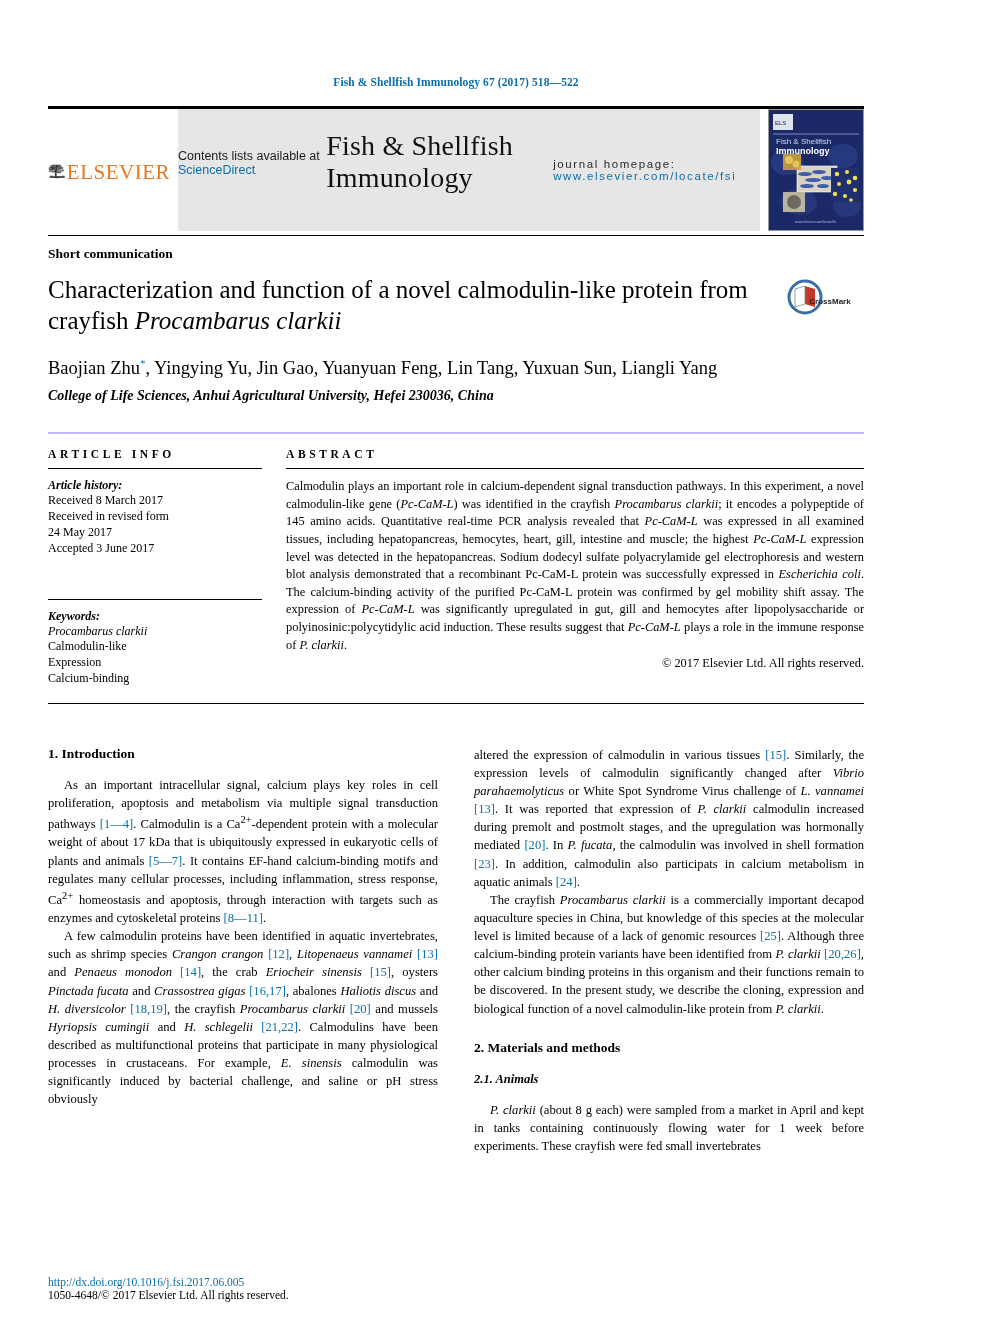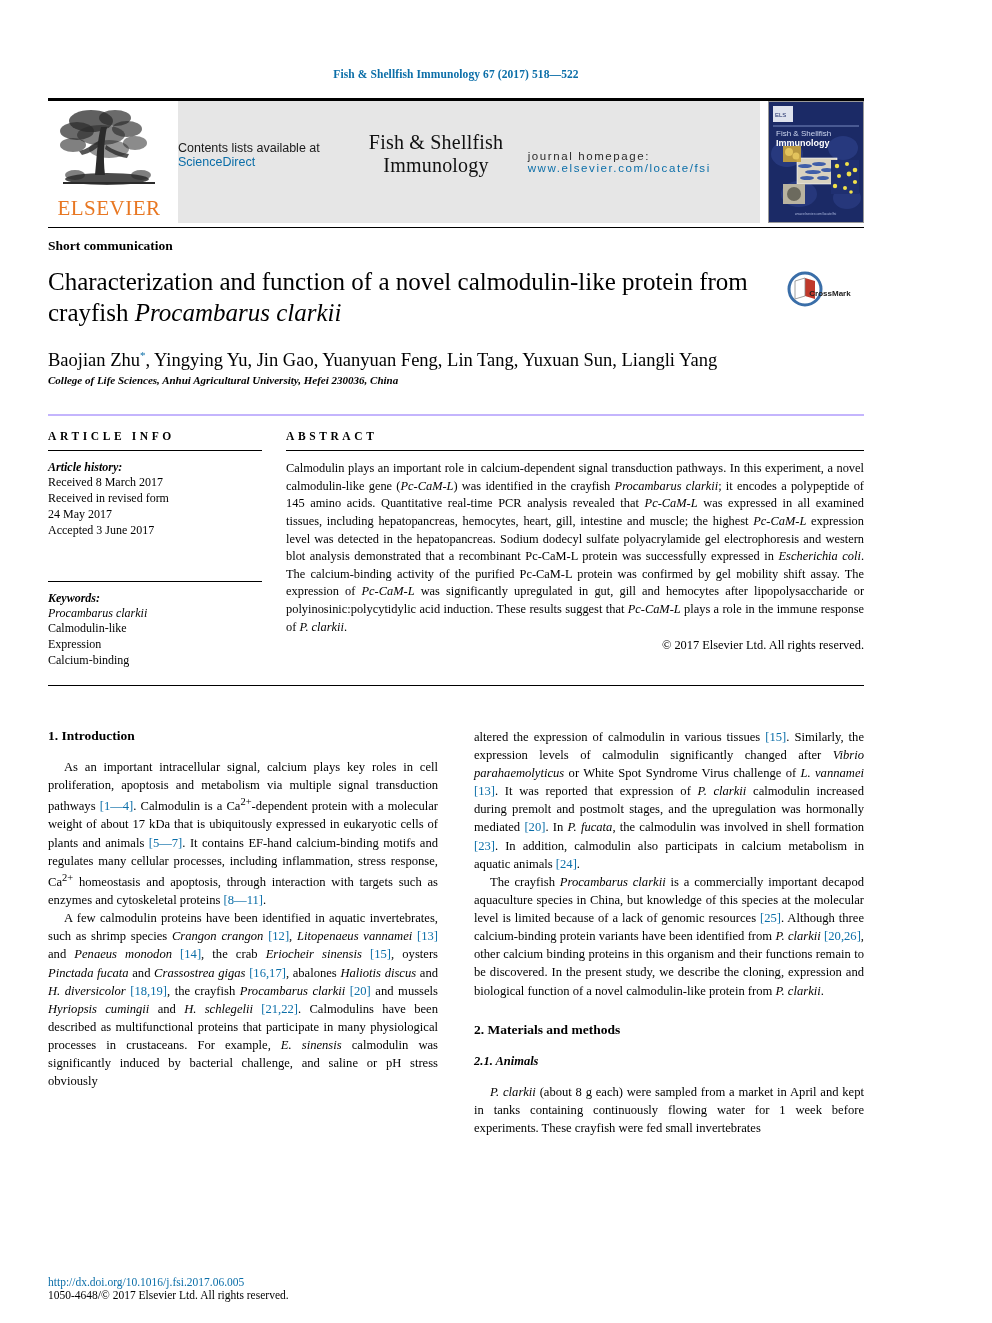--- a/index.html
+++ b/index.html
@@ -13,21 +13,21 @@
     font-family: "Liberation Serif", "DejaVu Serif", serif;
     color: #000000;
     position: relative;
     overflow: hidden;
   }
   .page {
     position: relative;
     width: 912px;
     height: 1323px;
     box-sizing: border-box;
-    padding: 0 48px;
+    padding: 8px 48px;
   }
   a, .link {
     color: #0b6ea8;
     text-decoration: none;
   }
 
   
   .running-head {
     text-align: center;
     font-size: 11.5px;
@@ -44,21 +44,21 @@
   }
   .masthead {
     display: flex;
     align-items: stretch;
     height: 122px;
   }
   .elsevier-block {
     width: 122px;
     flex: 0 0 122px;
     display: flex;
-    flex-direction: column;
+    flex-direction: row;
     align-items: center;
     justify-content: flex-start;
     padding-top: 4px;
     box-sizing: border-box;
   }
   .tree-logo { display:block; }
   .elsevier-word {
     font-family: "Liberation Serif", serif;
     font-size: 21px;
     letter-spacing: 0.5px;
@@ -78,25 +78,24 @@
     margin-right: 8px;
   }
   .contents-line {
     font-family: "Liberation Sans", sans-serif;
     font-size: 12.5px;
     color: #1a1a1a;
     margin-bottom: 14px;
   }
   .journal-title {
     font-family: "Liberation Serif", serif;
-    font-size: 20px;
+    font-size: 28px;
     color: #111;
     margin-bottom: 16px;
     letter-spacing: 0.2px;
-    text-align: center;
   }
   .homepage-line {
     font-family: "Liberation Sans", sans-serif;
     font-size: 11.5px;
     color: #2b2b2b;
     letter-spacing: 1.6px;
   }
   .homepage-line .link { letter-spacing: 1.6px; }
 
   .cover-thumb {
@@ -150,24 +149,24 @@
     margin-left: 20px;
   }
 
   .authors {
     font-size: 18.5px;
     margin-top: 20px;
     line-height: 1.3;
   }
   .authors sup { font-size: 11px; color: #0b6ea8; }
   .affiliation {
-    font-size: 11px;
+    font-size: 14px;
     font-style: italic;
     font-weight: bold;
-    margin-top: 2px;
+    margin-top: 8px;
   }
 
   
   .info-abstract {
     display: flex;
     margin-top: 28px;
     border-top: 2px solid #c4b5fd;
     padding-top: 14px;
   }
   .info-col {

